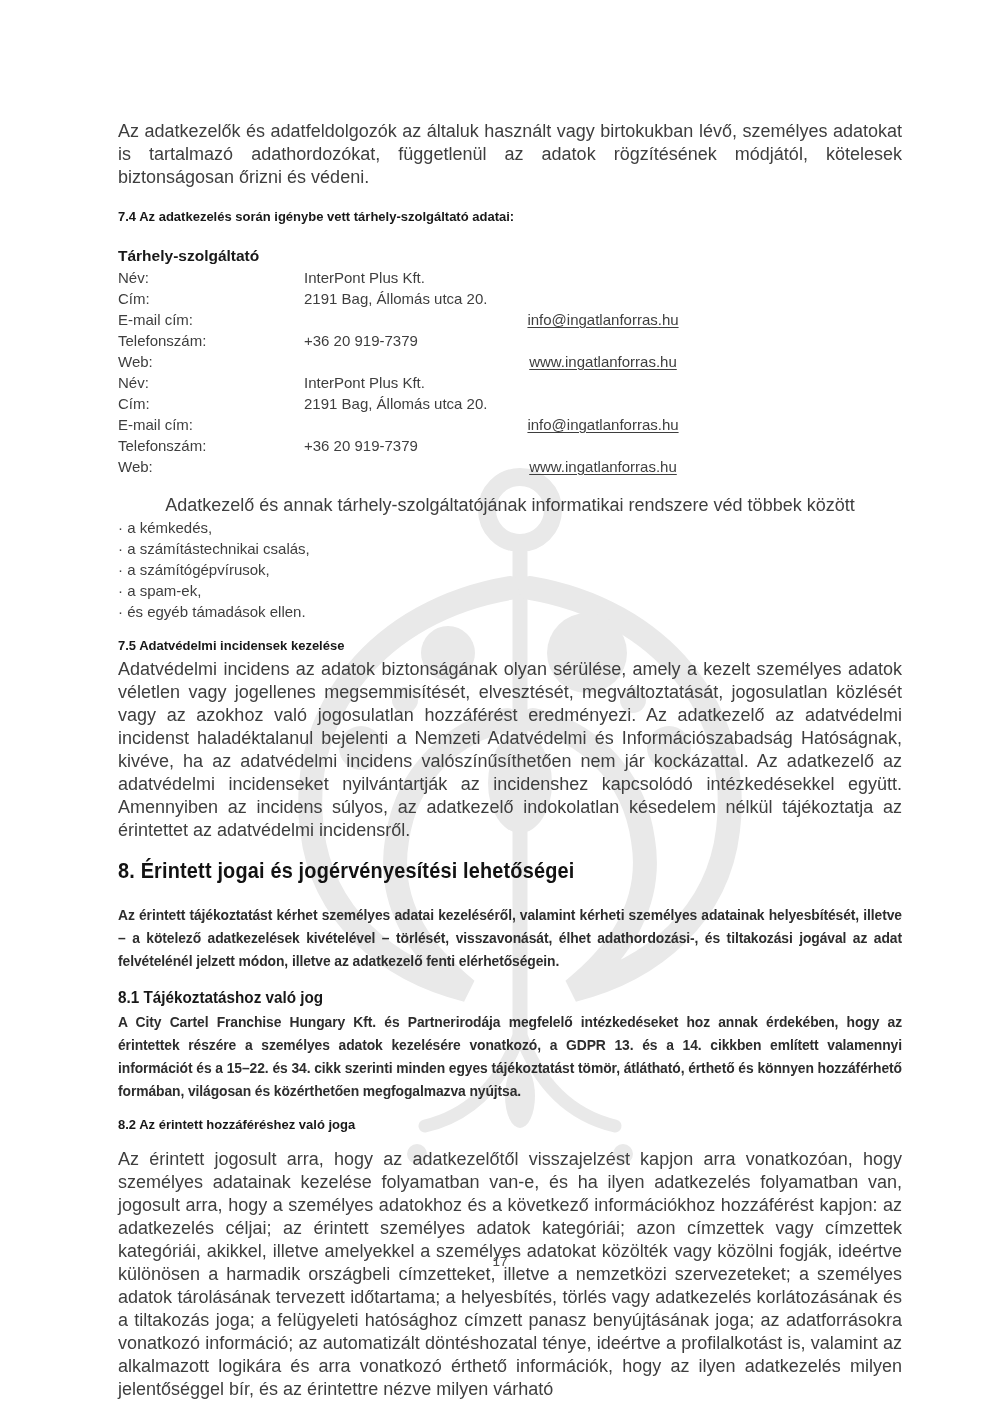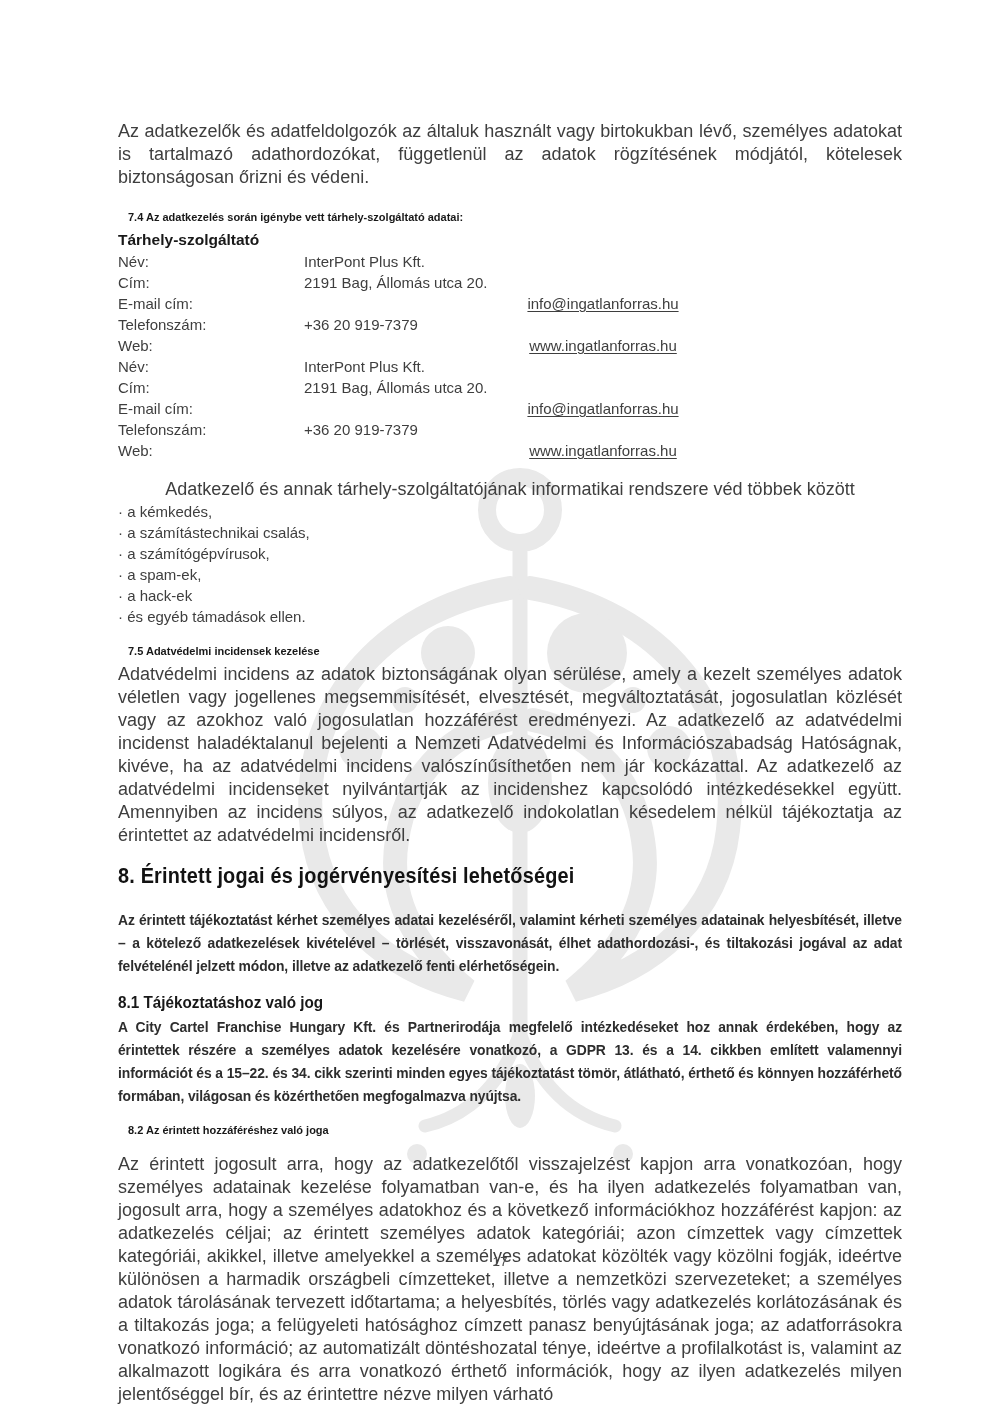--- a/index.html
+++ b/index.html
@@ -8,21 +8,21 @@
     font-family:"Liberation Sans", sans-serif; color:#3e3e3e; overflow:hidden;
   }
   .watermark {
     position:absolute; left:235px; top:448px; width:570px; height:760px;
     z-index:0; pointer-events:none;
   }
   .content { position:absolute; left:118px; top:120px; width:784px; z-index:1; }
 
   p { margin:0; }
   .body-text { font-size:18px; line-height:23px; text-align:justify; }
-  .h-sub { font-size:11px; font-weight:bold; color:#181818; margin:17px 0 1px 10px; line-height:22px; }
+  .h-sub { font-size:13px; font-weight:bold; color:#181818; margin:17px 0 1px 0; line-height:22px; }
   .h-block { font-size:15.5px; font-weight:bold; color:#181818; margin:14px 0 1px 0; line-height:21px; }
   .h-main { font-size:21.5px; font-weight:bold; color:#121212; margin:15px 0 0 0; line-height:29px; letter-spacing:0.2px; }
 
   .contact-row { display:flex; font-size:15px; line-height:21px; }
   .contact-row .lbl { width:186px; flex:0 0 186px; }
   .contact-row .val { flex:1; }
   .u { text-decoration:underline; text-underline-offset:2px; color:#3e3e3e;text-align:center; }
 
   .bullet-line { font-size:15px; line-height:21px; }
 
@@ -65,21 +65,21 @@
       <circle cx="388" cy="706" r="10"></circle>
     </g>
   </svg>
 
   <div class="content">
 
     <p class="body-text">Az adatkezelők és adatfeldolgozók az általuk használt vagy birtokukban lévő, személyes adatokat is tartalmazó adathordozókat, függetlenül az adatok rögzítésének módjától, kötelesek biztonságosan őrizni és védeni.</p>
 
     <div class="h-sub">7.4 Az adatkezelés során igénybe vett tárhely-szolgáltató adatai:</div>
 
-    <div class="h-block" style="margin-top:1px;">Tárhely-szolgáltató</div>
+    <div class="h-block" style="margin-top:17px;">Tárhely-szolgáltató</div>
     <div>
       <div class="contact-row">
         <span class="lbl">Név:</span>
         <span class="val">InterPont Plus Kft.</span>
       </div>
       <div class="contact-row">
         <span class="lbl">Cím:</span>
         <span class="val">2191 Bag, Állomás utca 20.</span>
       </div>
       <div class="contact-row">
@@ -118,21 +118,20 @@
         <span class="val u">www.ingatlanforras.hu</span>
       </div>
     </div>
 
     <p class="body-text mt17" style="text-align:center;">Adatkezelő és annak tárhely-szolgáltatójának informatikai rendszere véd többek között</p>
     <div>
       <div class="bullet-line">· a kémkedés,</div>
       <div class="bullet-line">· a számítástechnikai csalás,</div>
       <div class="bullet-line">· a számítógépvírusok,</div>
       <div class="bullet-line">· a spam-ek,</div>
-      <div class="bullet-line">· a hack-ek</div>
       <div class="bullet-line">· és egyéb támadások ellen.</div>
     </div>
 
     <div class="h-sub mt13">7.5 Adatvédelmi incidensek kezelése</div>
     <p class="body-text">Adatvédelmi incidens az adatok biztonságának olyan sérülése, amely a kezelt személyes adatok véletlen vagy jogellenes megsemmisítését, elvesztését, megváltoztatását, jogosulatlan közlését vagy az azokhoz való jogosulatlan hozzáférést eredményezi. Az adatkezelő az adatvédelmi incidenst haladéktalanul bejelenti a Nemzeti Adatvédelmi és Információszabadság Hatóságnak, kivéve, ha az adatvédelmi incidens valószínűsíthetően nem jár kockázattal. Az adatkezelő az adatvédelmi incidenseket nyilvántartják az incidenshez kapcsolódó intézkedésekkel együtt. Amennyiben az incidens súlyos, az adatkezelő indokolatlan késedelem nélkül tájékoztatja az érintettet az adatvédelmi incidensről.</p>
 
     <div class="condensed">
       <div class="h-main">8. Érintett jogai és jogérvényesítési lehetőségei</div>
     </div>
 

